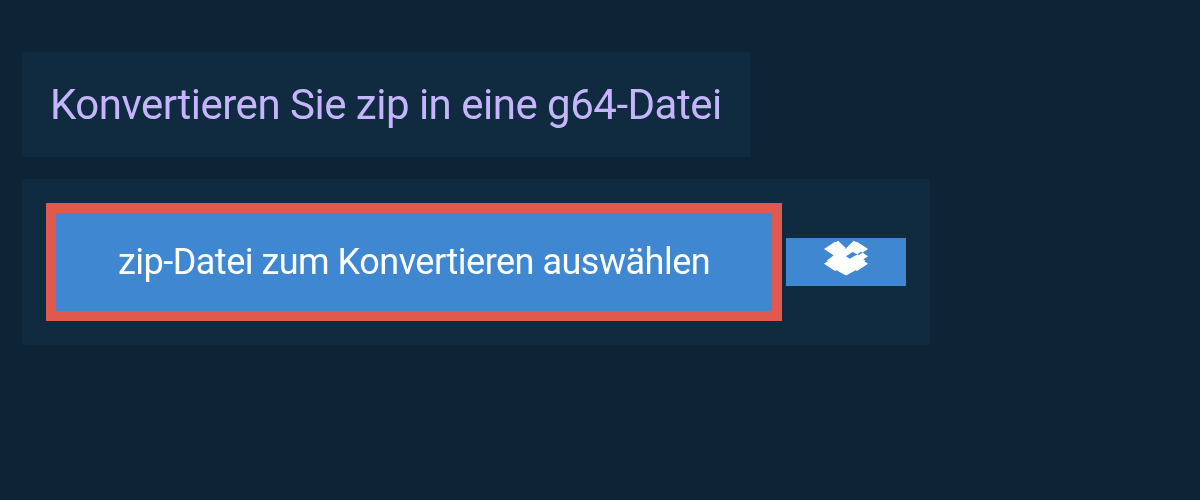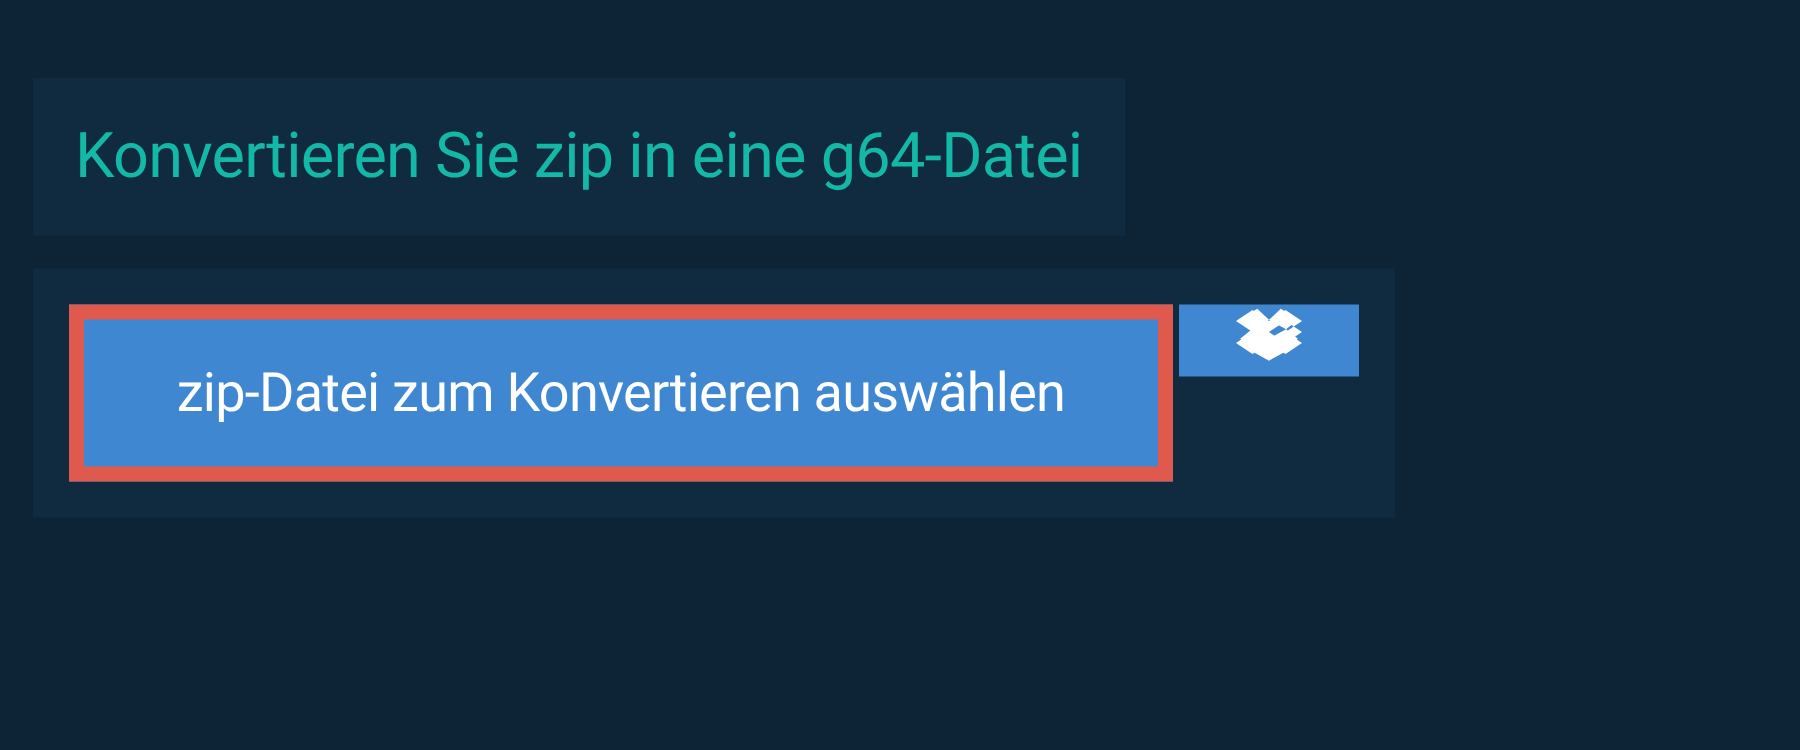--- a/index.html
+++ b/index.html
@@ -15,33 +15,33 @@
       overflow: hidden;
     }
     .heading-bar {
       background-color: #102a3f;
       padding: 28px 28px;
       display: inline-block;
       margin-top: 52px;
       margin-left: 22px;
     }
     .heading-text {
-      color: #14b8a6;
+      color: #c4b5fd;
       font-size: 42px;
       font-weight: 400;
       letter-spacing: -0.5px;
     }
     .action-panel {
       background-color: #102a3f;
       margin-left: 22px;
       margin-top: 22px;
       padding: 24px 24px;
       display: flex;
       gap: 4px;
-      align-items: flex-start;
+      align-items: center;
       width: 908px;
     }
     .select-file-button {
       background-color: #4087d2;
       border: 10px solid #e0594d;
       padding: 28px 40px;
       flex: 1;
       display: flex;
       align-items: center;
       justify-content: center;

